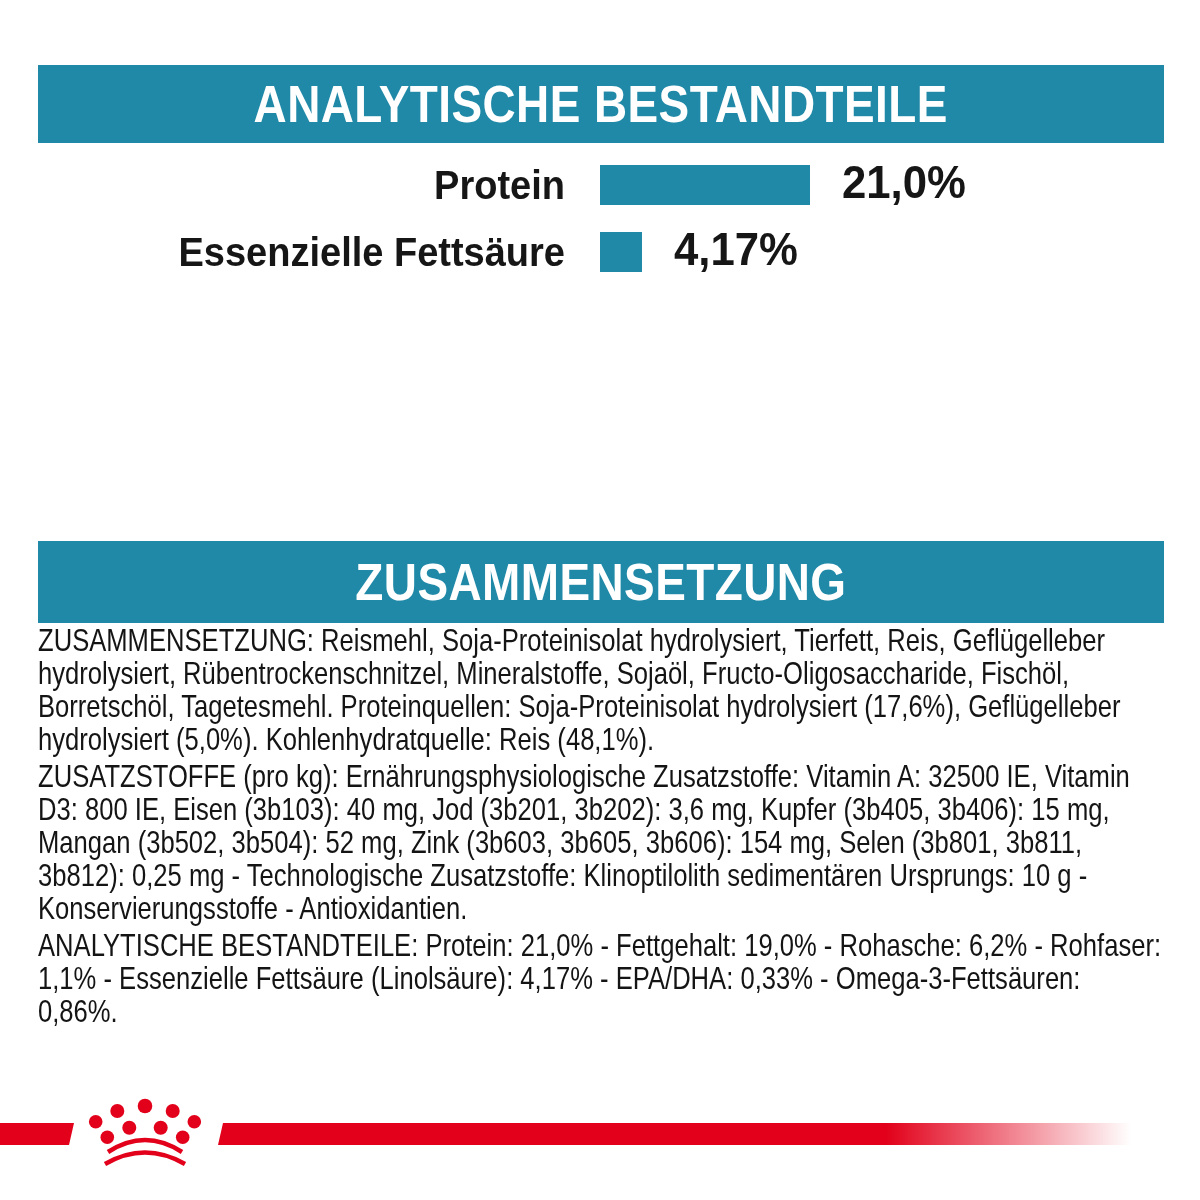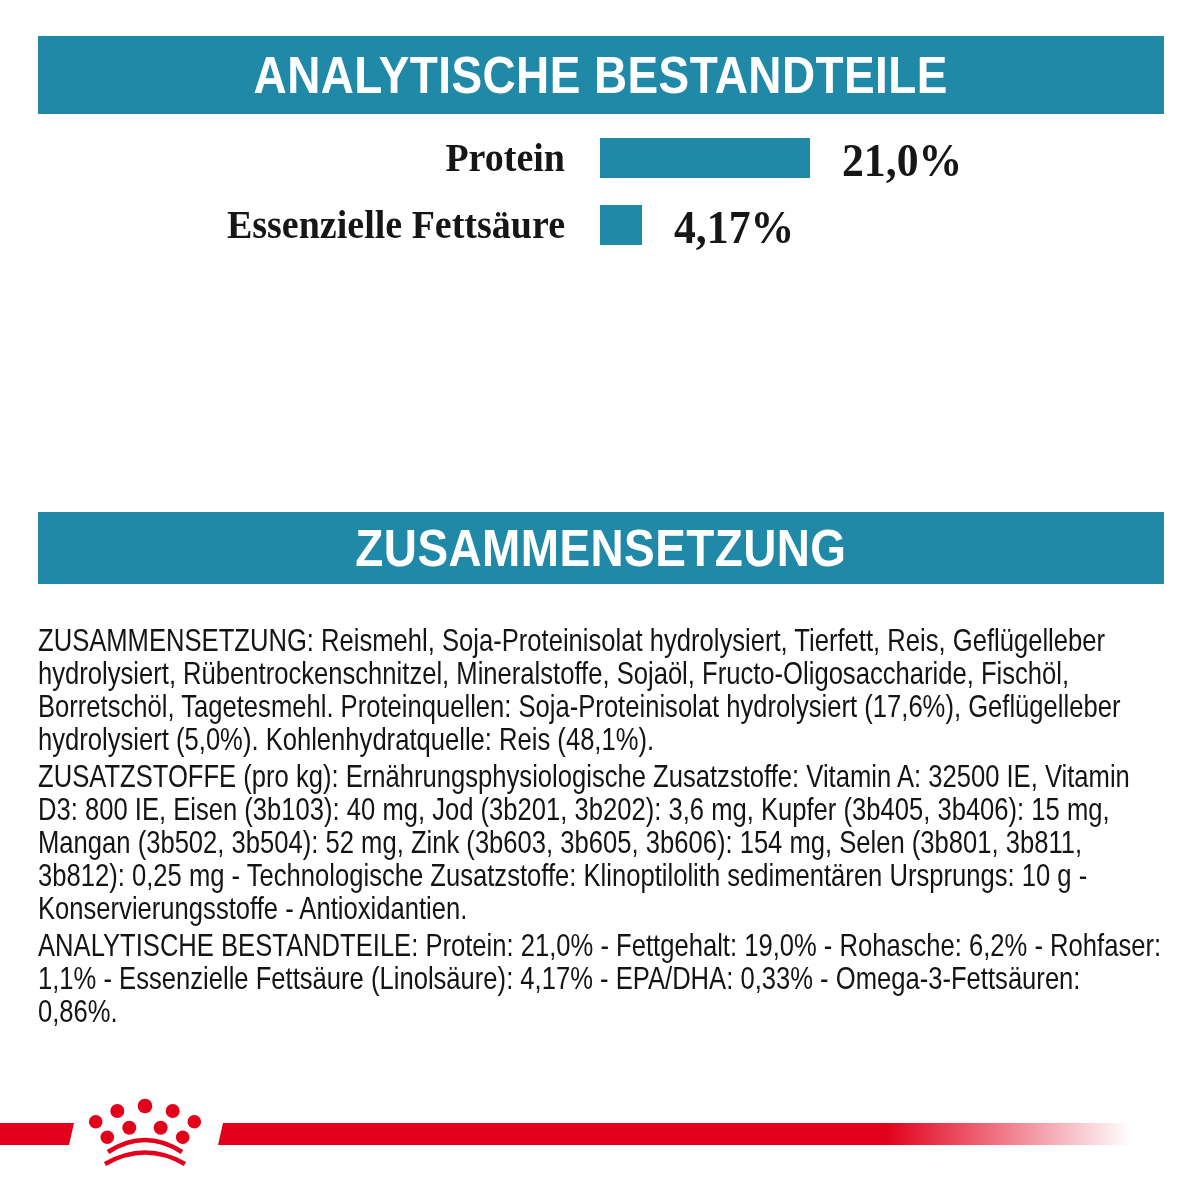--- a/index.html
+++ b/index.html
@@ -8,32 +8,32 @@
     background:#ffffff;
     font-family:"Liberation Sans", sans-serif;
     color:#141414;
   }
   .page { position:relative; width:1200px; height:1200px; overflow:hidden; background:#fff; }
 
   
   .band-header {
     position:absolute; left:38px; width:1126px;
     background:var(--teal,#2189A8);
-    display:flex; align-items:center; justify-content:center;
+    display:flex; align-items:center; justify-content:center;margin-top:29px;
   }
   #hdr1 { top:36px;  height:78px; }
-  #hdr2 { top:512px; height:72px; }
+  #hdr2 { top:512px; height:82px; }
   .band-header .t {
     color:#ffffff; font-weight:bold; font-size:51px; line-height:1;
     white-space:nowrap; transform:scaleX(0.9); letter-spacing:0.5px;
   }
 
   
   .chart { position:absolute; top:138px; left:0; width:1200px; }
-  .crow { display:flex; align-items:flex-start; height:67px;font-family:Liberation Serif, serif; }
+  .crow { display:flex; align-items:flex-end; height:67px; }
   .crow .lbl {
     width:565px; flex:0 0 565px; text-align:right;
     font-weight:bold; font-size:40px; line-height:1; white-space:nowrap;
     transform:scaleX(0.95); transform-origin:100% 50%;
     color:#161616;
   }
   .crow .bar {
     margin-left:35px; height:40px; flex:0 0 auto;
     background:var(--teal,#2189A8);
   }

